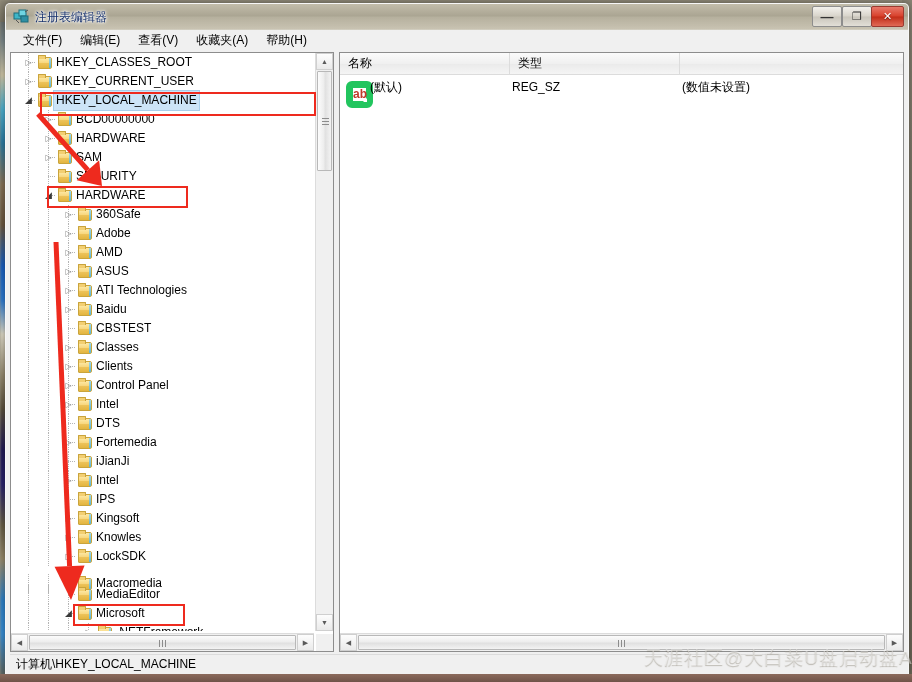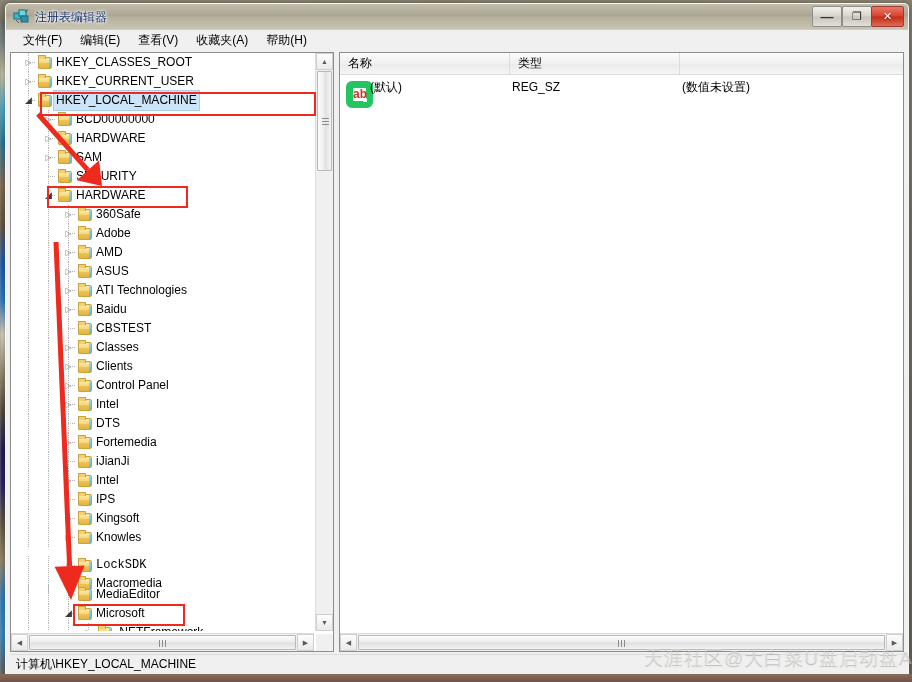--- a/index.html
+++ b/index.html
@@ -542,21 +542,21 @@
             <div class="dots" style="left: 17px;"></div>
             <div class="dots" style="left: 37px;"></div>
             <div class="dots" style="left: 57px;"></div>
             <div class="dash" style="left: 57px;"></div>
             <div class="tw" style="left: 52px;">▷</div>
             <div class="fold" style="left: 65px;">
               <i></i>
             </div>
             <div class="lbl" style="left: 83px;">Knowles</div>
           </div>
-          <div class="node" style="top: 9px; font-family: Liberation Mono, monospace;">
+          <div class="node" style="top: 0px;">
             <div class="dots" style="left: 17px;"></div>
             <div class="dots" style="left: 37px;"></div>
             <div class="dots" style="left: 57px;"></div>
             <div class="dash" style="left: 57px;"></div>
             <div class="tw" style="left: 52px;">▷</div>
             <div class="fold" style="left: 65px;">
               <i></i>
             </div>
             <div class="lbl" style="left: 83px;">LockSDK</div>
           </div>

